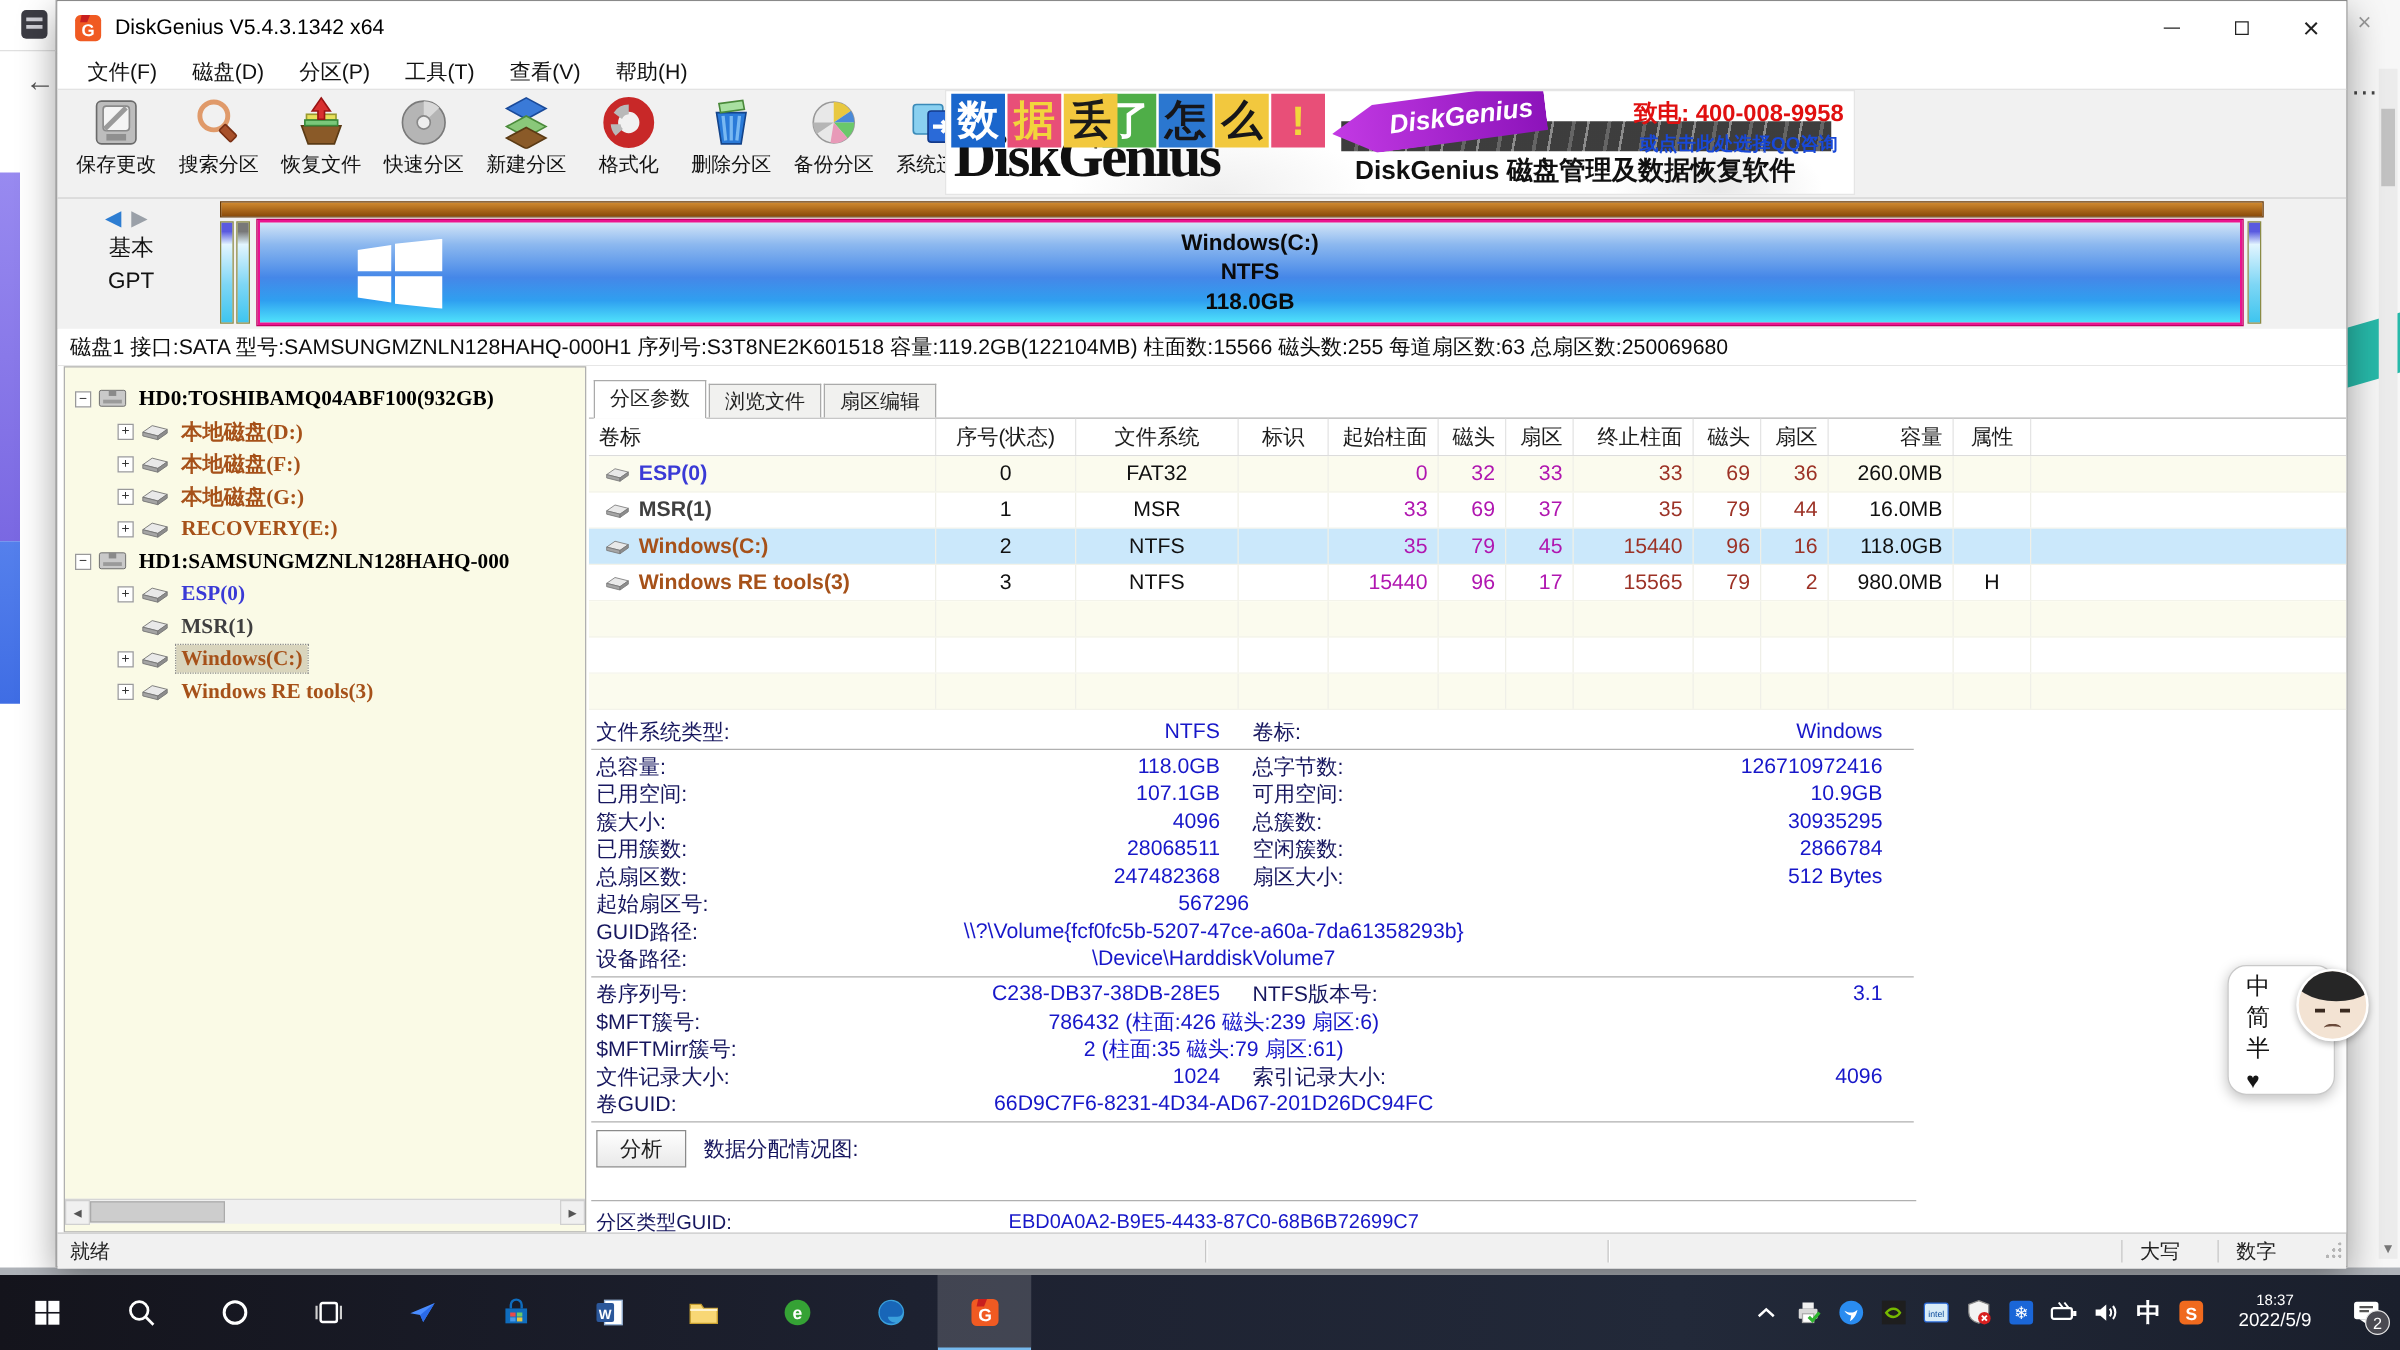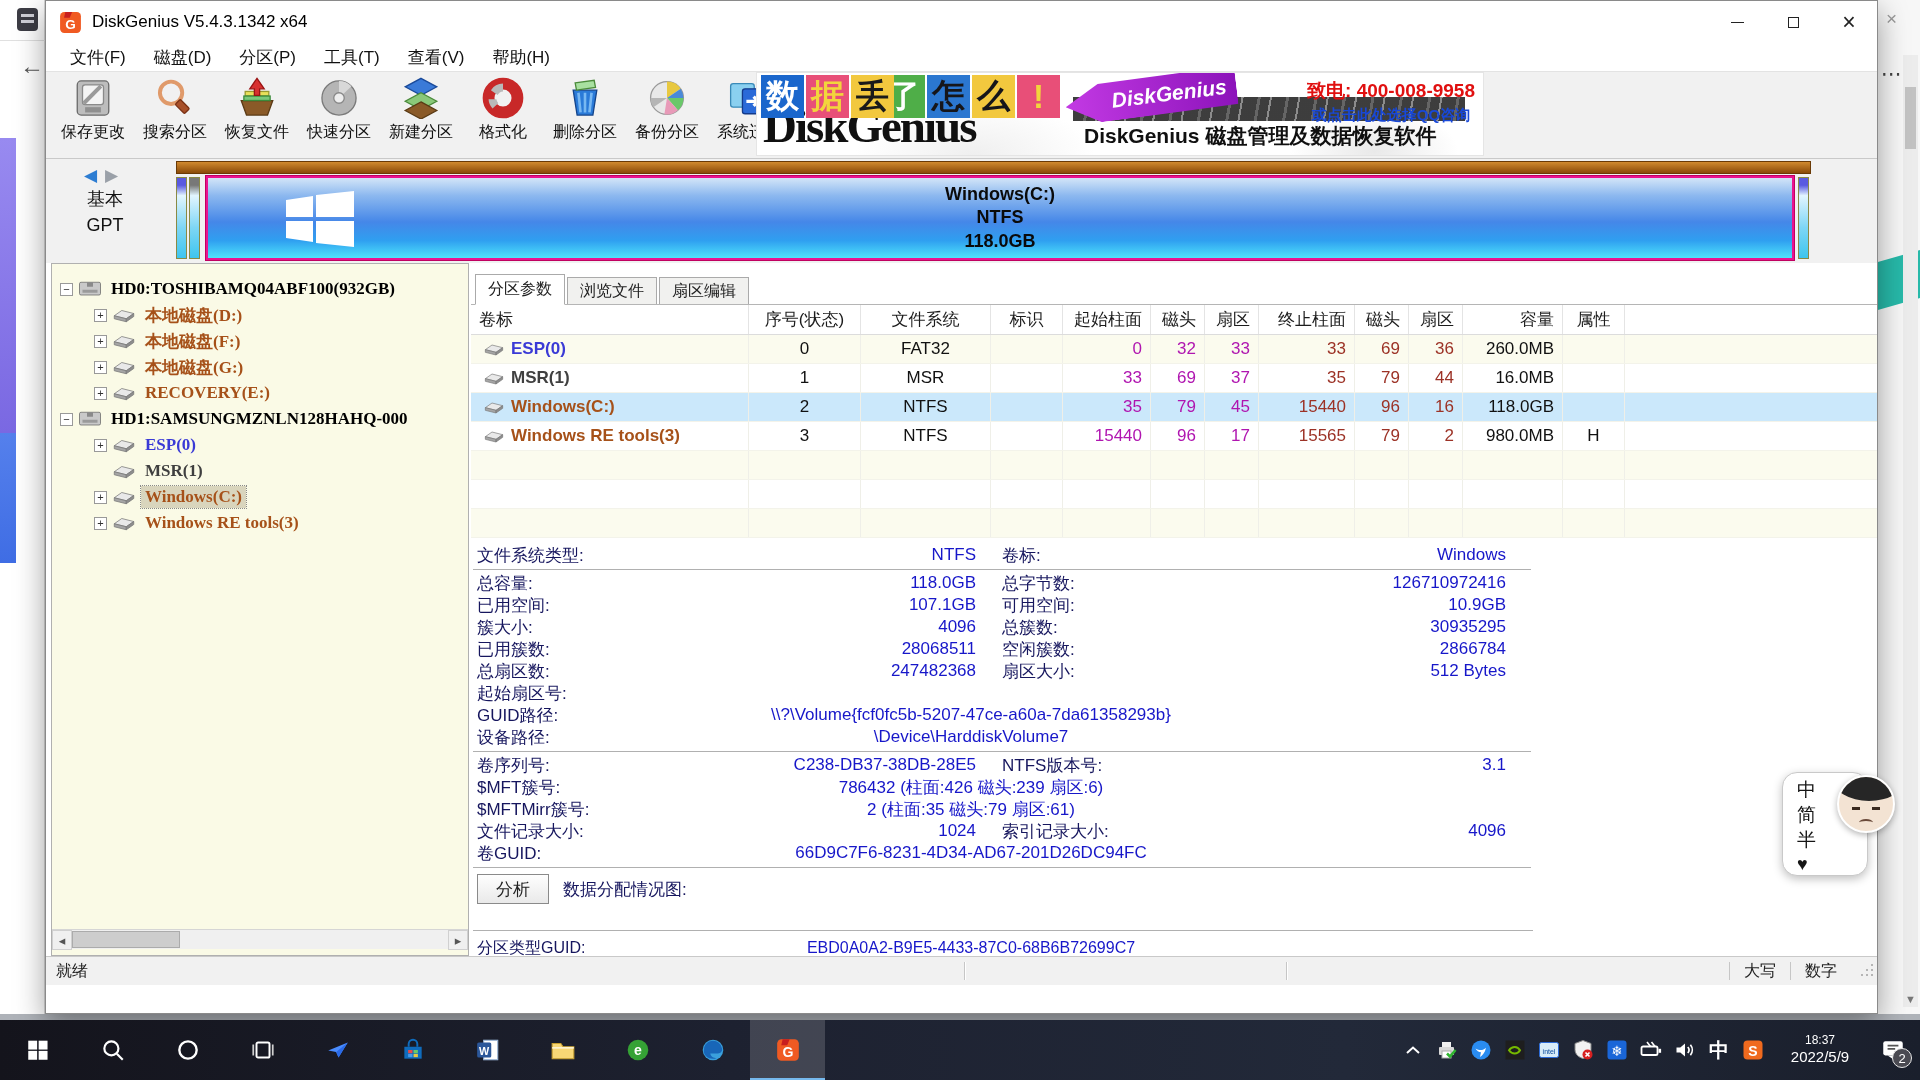--- a/index.html
+++ b/index.html
@@ -135,21 +135,21 @@
   .bottomrow { margin-top:6px; }
 
   .hscroll { position:absolute; left:0; bottom:6px; width:416px; height:20px; background:#f0f0f0; border-top:1px solid #d5d5d5; }
   .hs-arrow { position:absolute; top:0; width:20px; height:20px; display:flex; align-items:center; justify-content:center; color:#555; font-size:13px; background:#f0f0f0; border:1px solid #d0d0d0; }
   .hs-left { left:0; } .hs-right { right:0; }
   .hs-thumb { position:absolute; left:20px; top:1px; width:108px; height:17px; background:#cdcdcd; border:1px solid #ababab; }
 
   .statusbar { height:29px; background:#f1f1f1; border-top:1px solid #c9c9c9; display:flex; align-items:center; font-size:16px; color:#222; position:relative; }
   .st-ready { margin-left:10px; }
   .st-div { position:absolute; top:5px; height:18px; border-left:1px solid #c6c6c6; border-right:1px solid #fff; }
-  .st-right { margin-left:auto; display:flex; align-items:center; }
+  .st-right { margin-left:auto; display:flex; align-items:center;gap:16px; }
   .st-cell { padding:0 14px; border-left:1px solid #c6c6c6; height:18px; display:flex; align-items:center; }
   .st-grip { width:14px; height:14px; margin:0 4px 0 8px;
       background:radial-gradient(circle at 3px 11px,#b5b5b5 1.3px,transparent 1.5px),
                  radial-gradient(circle at 8px 11px,#b5b5b5 1.3px,transparent 1.5px),
                  radial-gradient(circle at 8px 6px,#b5b5b5 1.3px,transparent 1.5px),
                  radial-gradient(circle at 13px 11px,#b5b5b5 1.3px,transparent 1.5px),
                  radial-gradient(circle at 13px 6px,#b5b5b5 1.3px,transparent 1.5px),
                  radial-gradient(circle at 13px 1px,#b5b5b5 1.3px,transparent 1.5px); }
 
   
@@ -367,20 +367,21 @@
         <div class="wb-text">
           <div>Windows(C:)</div>
           <div>NTFS</div>
           <div>118.0GB</div>
         </div>
       </div>
       <div class="sliver" style="left:1622px"></div>
     </div>
   </div>
 
+  <div class="diskinfo">磁盘1 接口:SATA 型号:SAMSUNGMZNLN128HAHQ-000H1 序列号:S3T8NE2K601518 容量:119.2GB(122104MB) 柱面数:15566 磁头数:255 每道扇区数:63 总扇区数:250069680</div>
 
   <div class="main">
     <div class="treepanel">
       <div class="tree" id="tree">
           <div class="tree-row" style="padding-left: 8px;">
             <span class="expander">−</span>
             <span class="tree-ic">
               <svg viewBox="0 0 32 24">
                 <rect x="2" y="3" width="28" height="17" rx="2" fill="#c9c9c9" stroke="#666"></rect>
                 <rect x="12" y="3" width="8" height="6" fill="#8a8a8a"></rect>
@@ -685,20 +686,21 @@
             <span class="dv g-v2">2866784</span>
           </div>
           <div class="drow">
             <span class="dl g-l1">总扇区数:</span>
             <span class="dv g-v1">247482368</span>
             <span class="dl g-l2">扇区大小:</span>
             <span class="dv g-v2">512 Bytes</span>
           </div>
           <div class="drow">
             <span class="dl g-l1">起始扇区号:</span>
+            <span class="dv g-vc">567296</span>
           </div>
           <div class="drow">
             <span class="dl g-l1">GUID路径:</span>
             <span class="dv g-vc">\\?\Volume{fcf0fc5b-5207-47ce-a60a-7da61358293b}</span>
           </div>
           <div class="drow">
             <span class="dl g-l1">设备路径:</span>
             <span class="dv g-vc">\Device\HarddiskVolume7</span>
           </div>
           <div class="dsep"></div>

